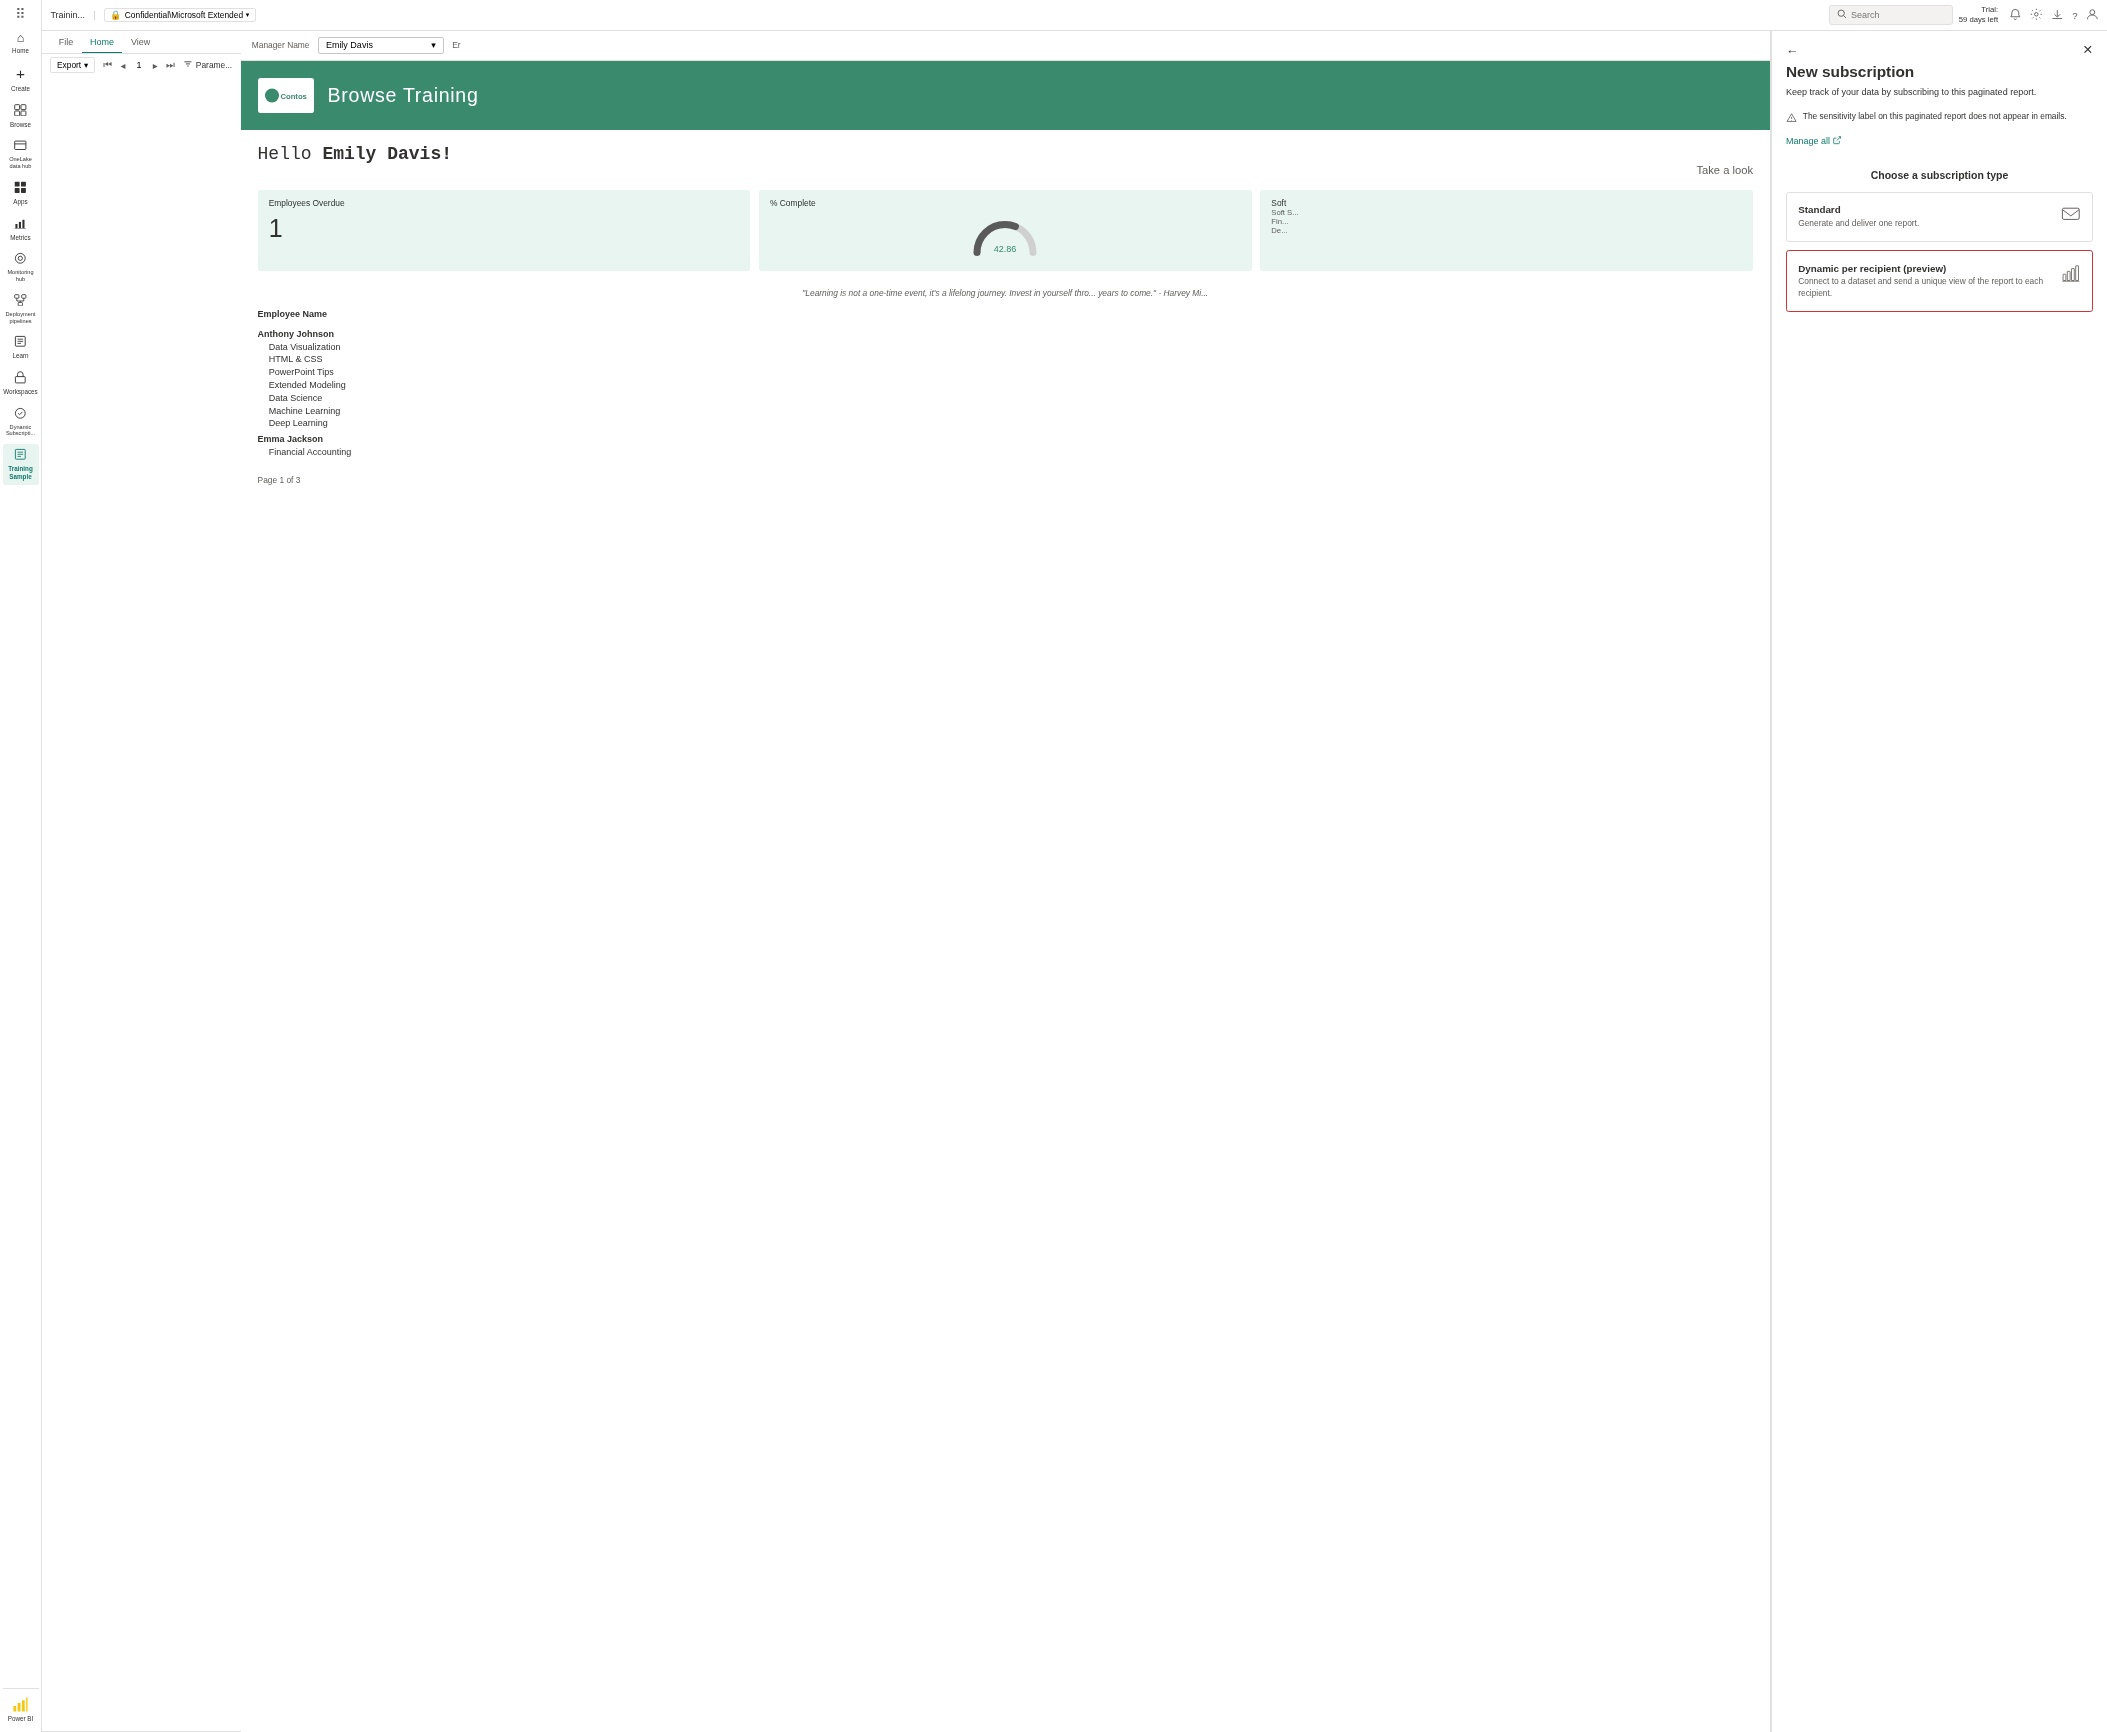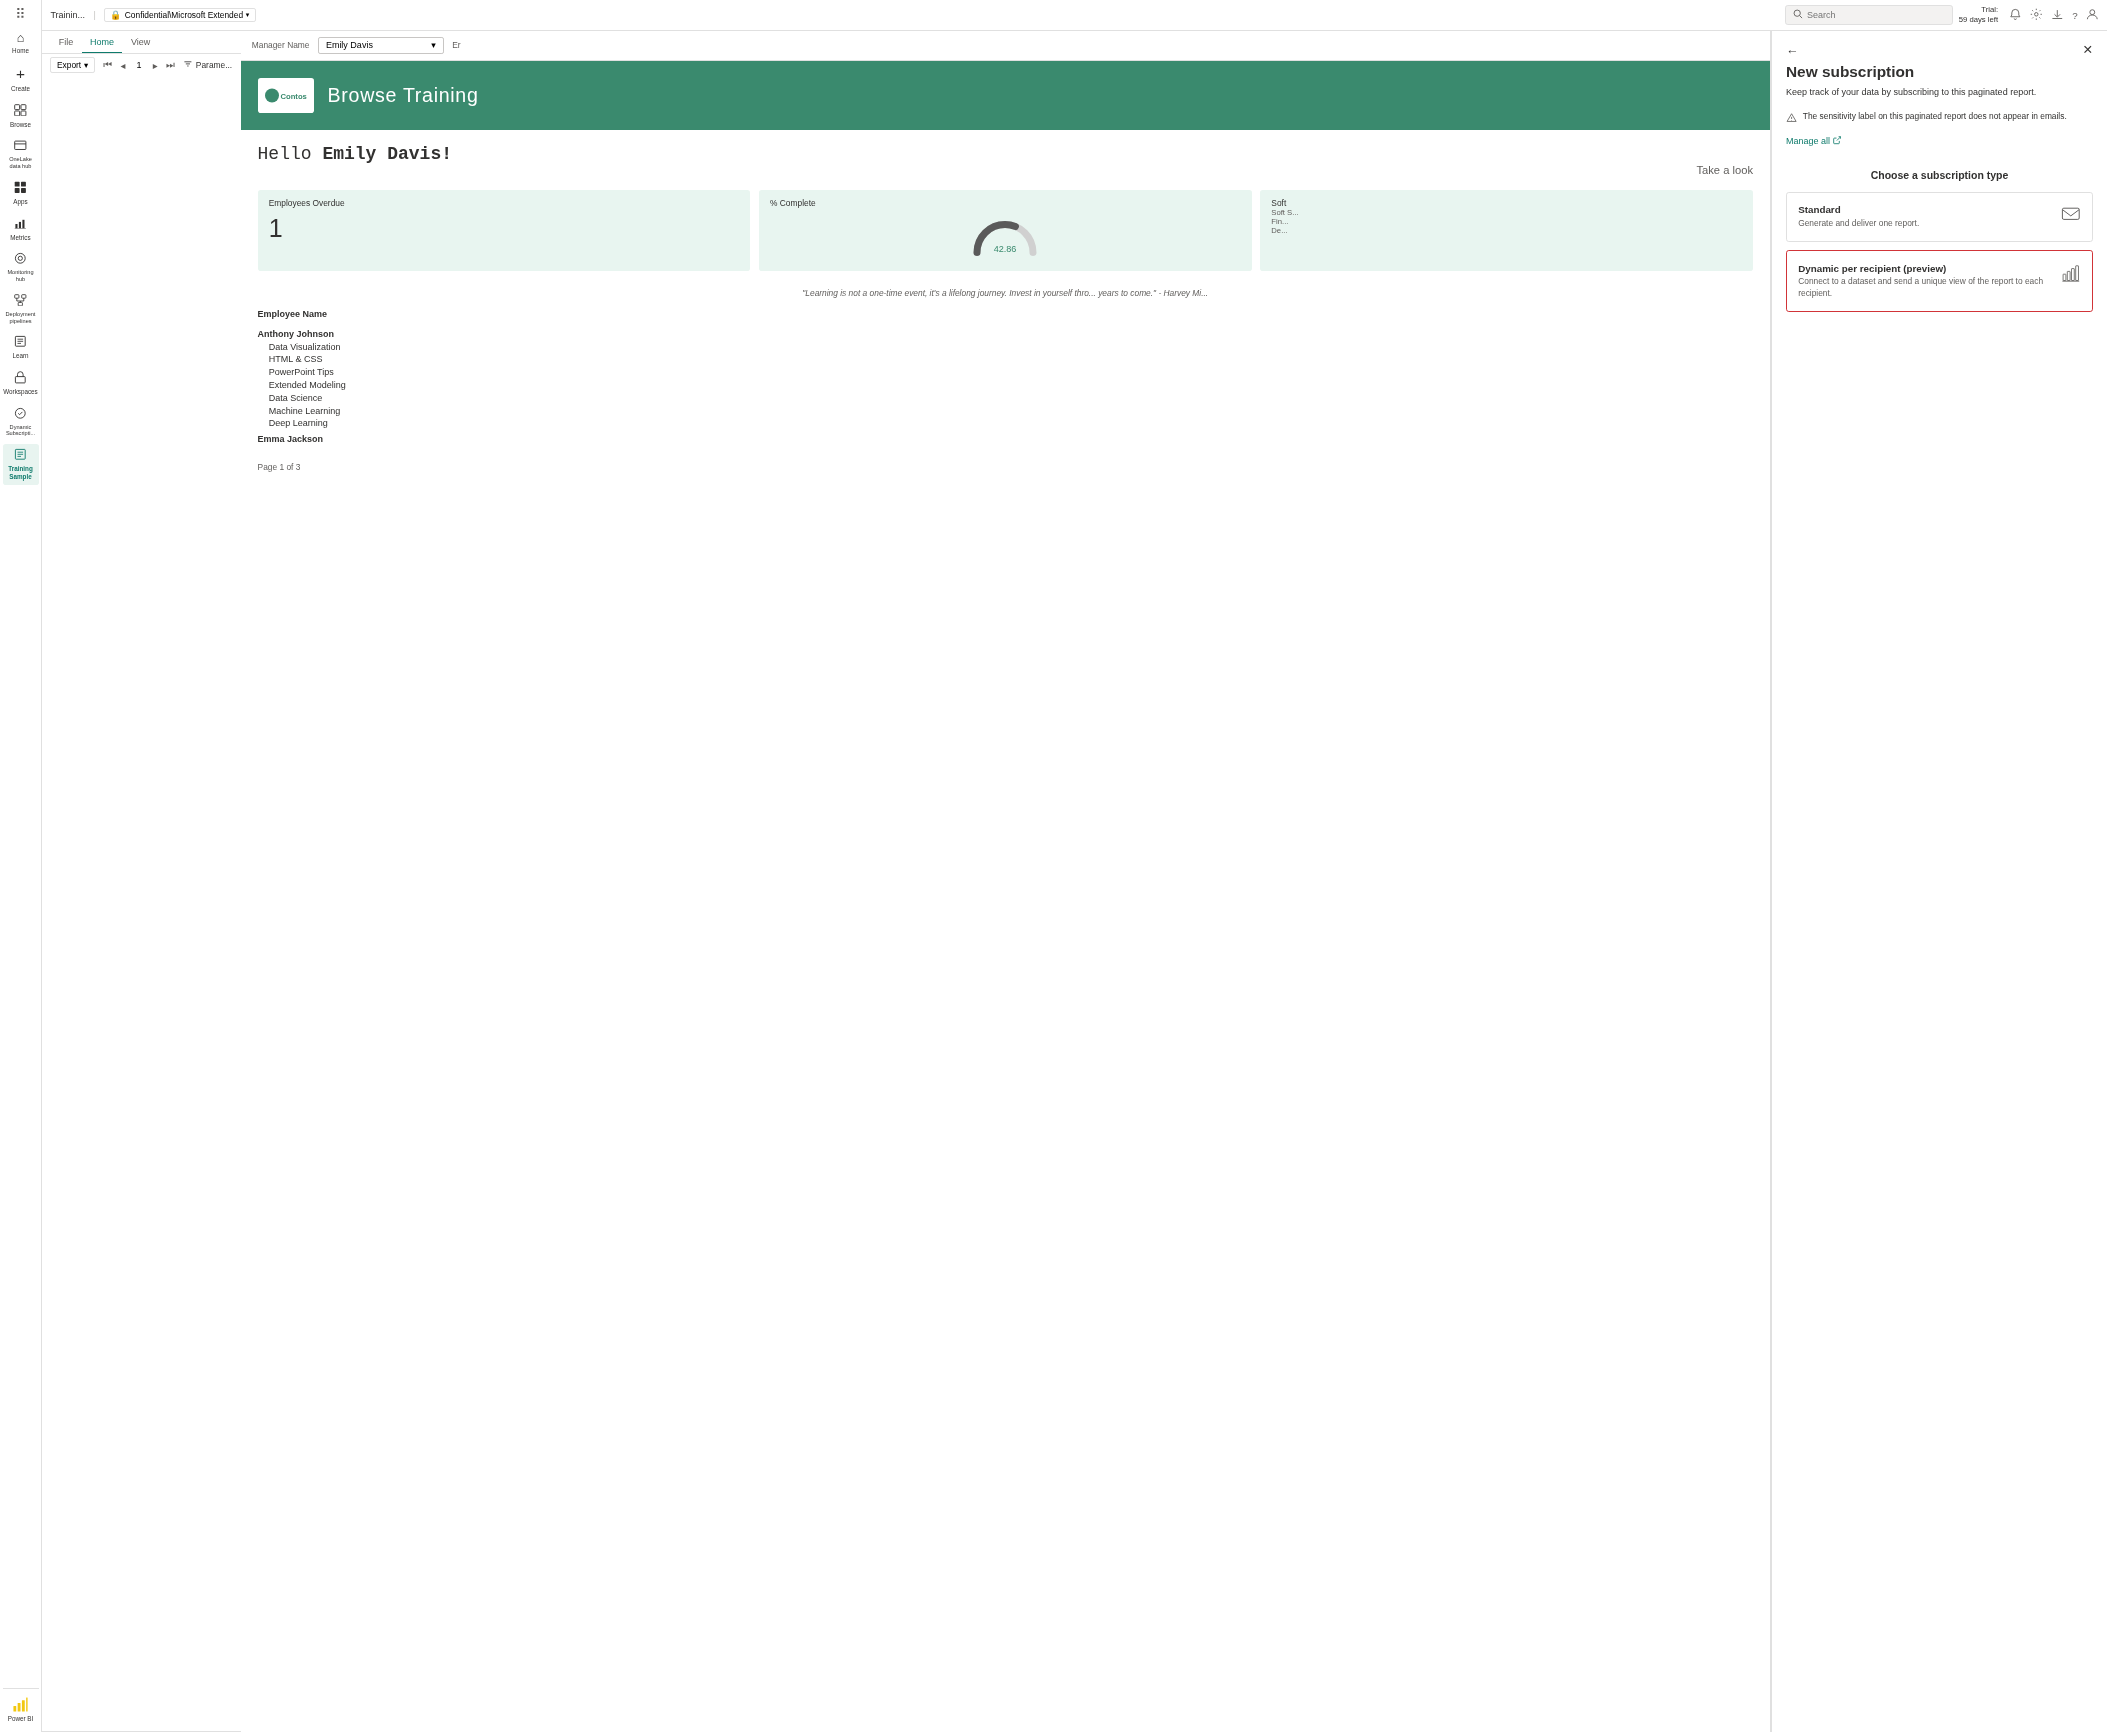--- a/index.html
+++ b/index.html
@@ -68,21 +68,21 @@
       cursor: pointer;
     }
     .search-box {
       display: flex;
       align-items: center;
       background: #f3f2f1;
       border: 0.7px solid #e0e0e0;
       border-radius: 2.8px;
       padding: 2.8px 7px;
       gap: 4.2px;
-      width: 168px;
+      width: 124px;
       margin-left: auto;
     }
     .search-box input { border: none; background: transparent; outline: none; font-size: 9px; width: 98px; }
     .topbar-actions { display: flex; align-items: center; gap: 8.4px; margin-left: 5.6px; }
     .topbar-action { font-size: 11.2px; cursor: pointer; color: #605e5c; }
     .trial-badge { font-size: 7.7px; color: #323130; text-align: right; line-height: 1.3; }
 
     
     .report-container {
       flex: 1;
@@ -636,20 +636,21 @@
             <div class="emp-name">Anthony Johnson</div>
             <div class="emp-course">Data Visualization</div>
             <div class="emp-course">HTML &amp; CSS</div>
             <div class="emp-course">PowerPoint Tips</div>
             <div class="emp-course">Extended Modeling</div>
             <div class="emp-course">Data Science</div>
             <div class="emp-course">Machine Learning</div>
             <div class="emp-course">Deep Learning</div>
 
             <div class="emp-name">Emma Jackson</div>
+            <div class="emp-course">Financial Accounting</div>
           </div>
 
           <div class="page-indicator">Page 1 of 3</div>
 
         </div>
       </div>
     </div>
 
     <div class="subscription-panel">
       <div class="panel-header">

